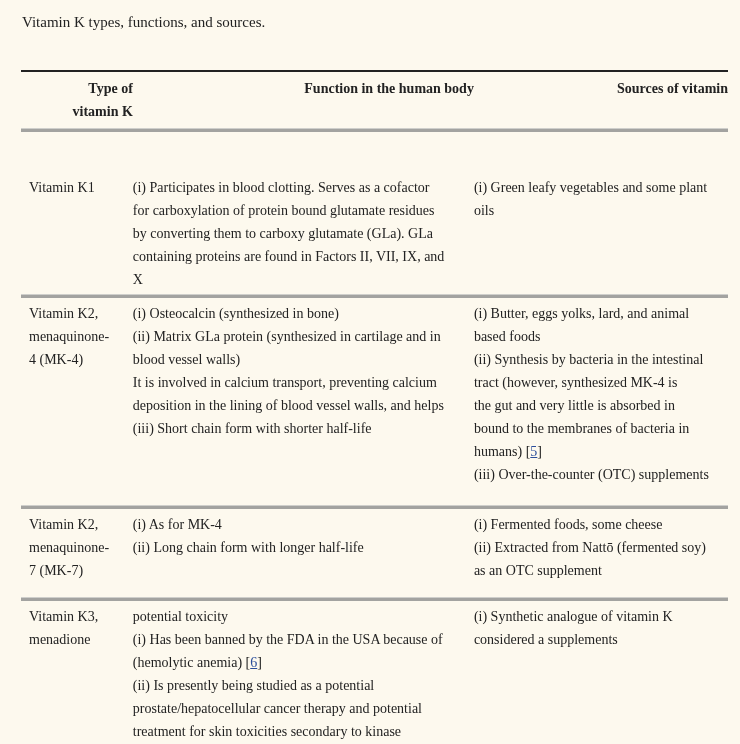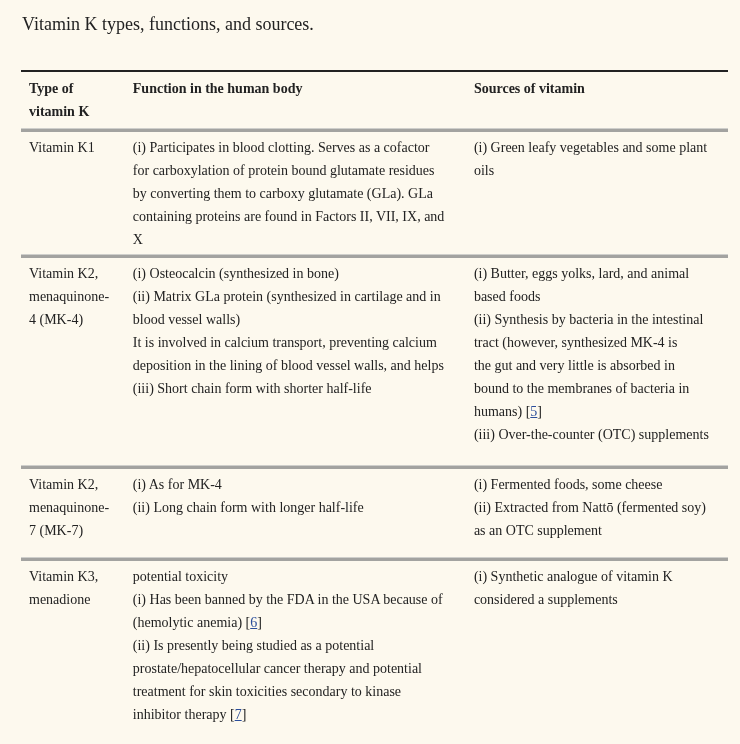--- a/index.html
+++ b/index.html
@@ -4,34 +4,34 @@
 <style>
   html, body { margin: 0; padding: 0; }
   body {
     width: 740px; height: 744px; overflow: hidden;
     background: #fdf9ee;
     font-family: "Liberation Serif", "DejaVu Serif", serif;
     color: #222;
   }
   .caption {
     position: absolute; left: 22px; top: 14px;
-    font-size: 18px; color: #222;
+    font-size: 15px; color: #222;
   }
   .table-wrap {
     position: absolute; left: 21px; top: 70px; width: 707px;
   }
   .rule-top { height: 2px; background: #222; }
   .rule-row { height: 3px; background: #a3a3a0; border-top: 1px solid #cfcfcb; }
   .row { display: flex; font-size: 14px; line-height: 23px; }
-  .hdr { font-weight: bold; padding-top: 5px; padding-bottom: 5px; }
+  .hdr { font-weight: bold; padding-top: 5px; padding-bottom: 5px; text-align: right; }
   .c1 { width: 105px; padding-left: 8px; }
   .c2 { width: 345px; }
   .c3 { width: 257px; }
   .body-row { padding-top: 4px; }
-  .r1 { height: 118px; }
+  .r1 { height: 118px; margin-top: 40px; }
   .r2 { height: 203px; }
   .r3 { height: 84px; }
   .r4 { height: 180px; justify-content: flex-end; }
   .line { display: block; white-space: nowrap; }
   a.ref { color: #2a4d9a; text-decoration: underline; }
 </style>
 </head>
 <body>
 
 <div class="caption">Vitamin K types, functions, and sources.</div>

